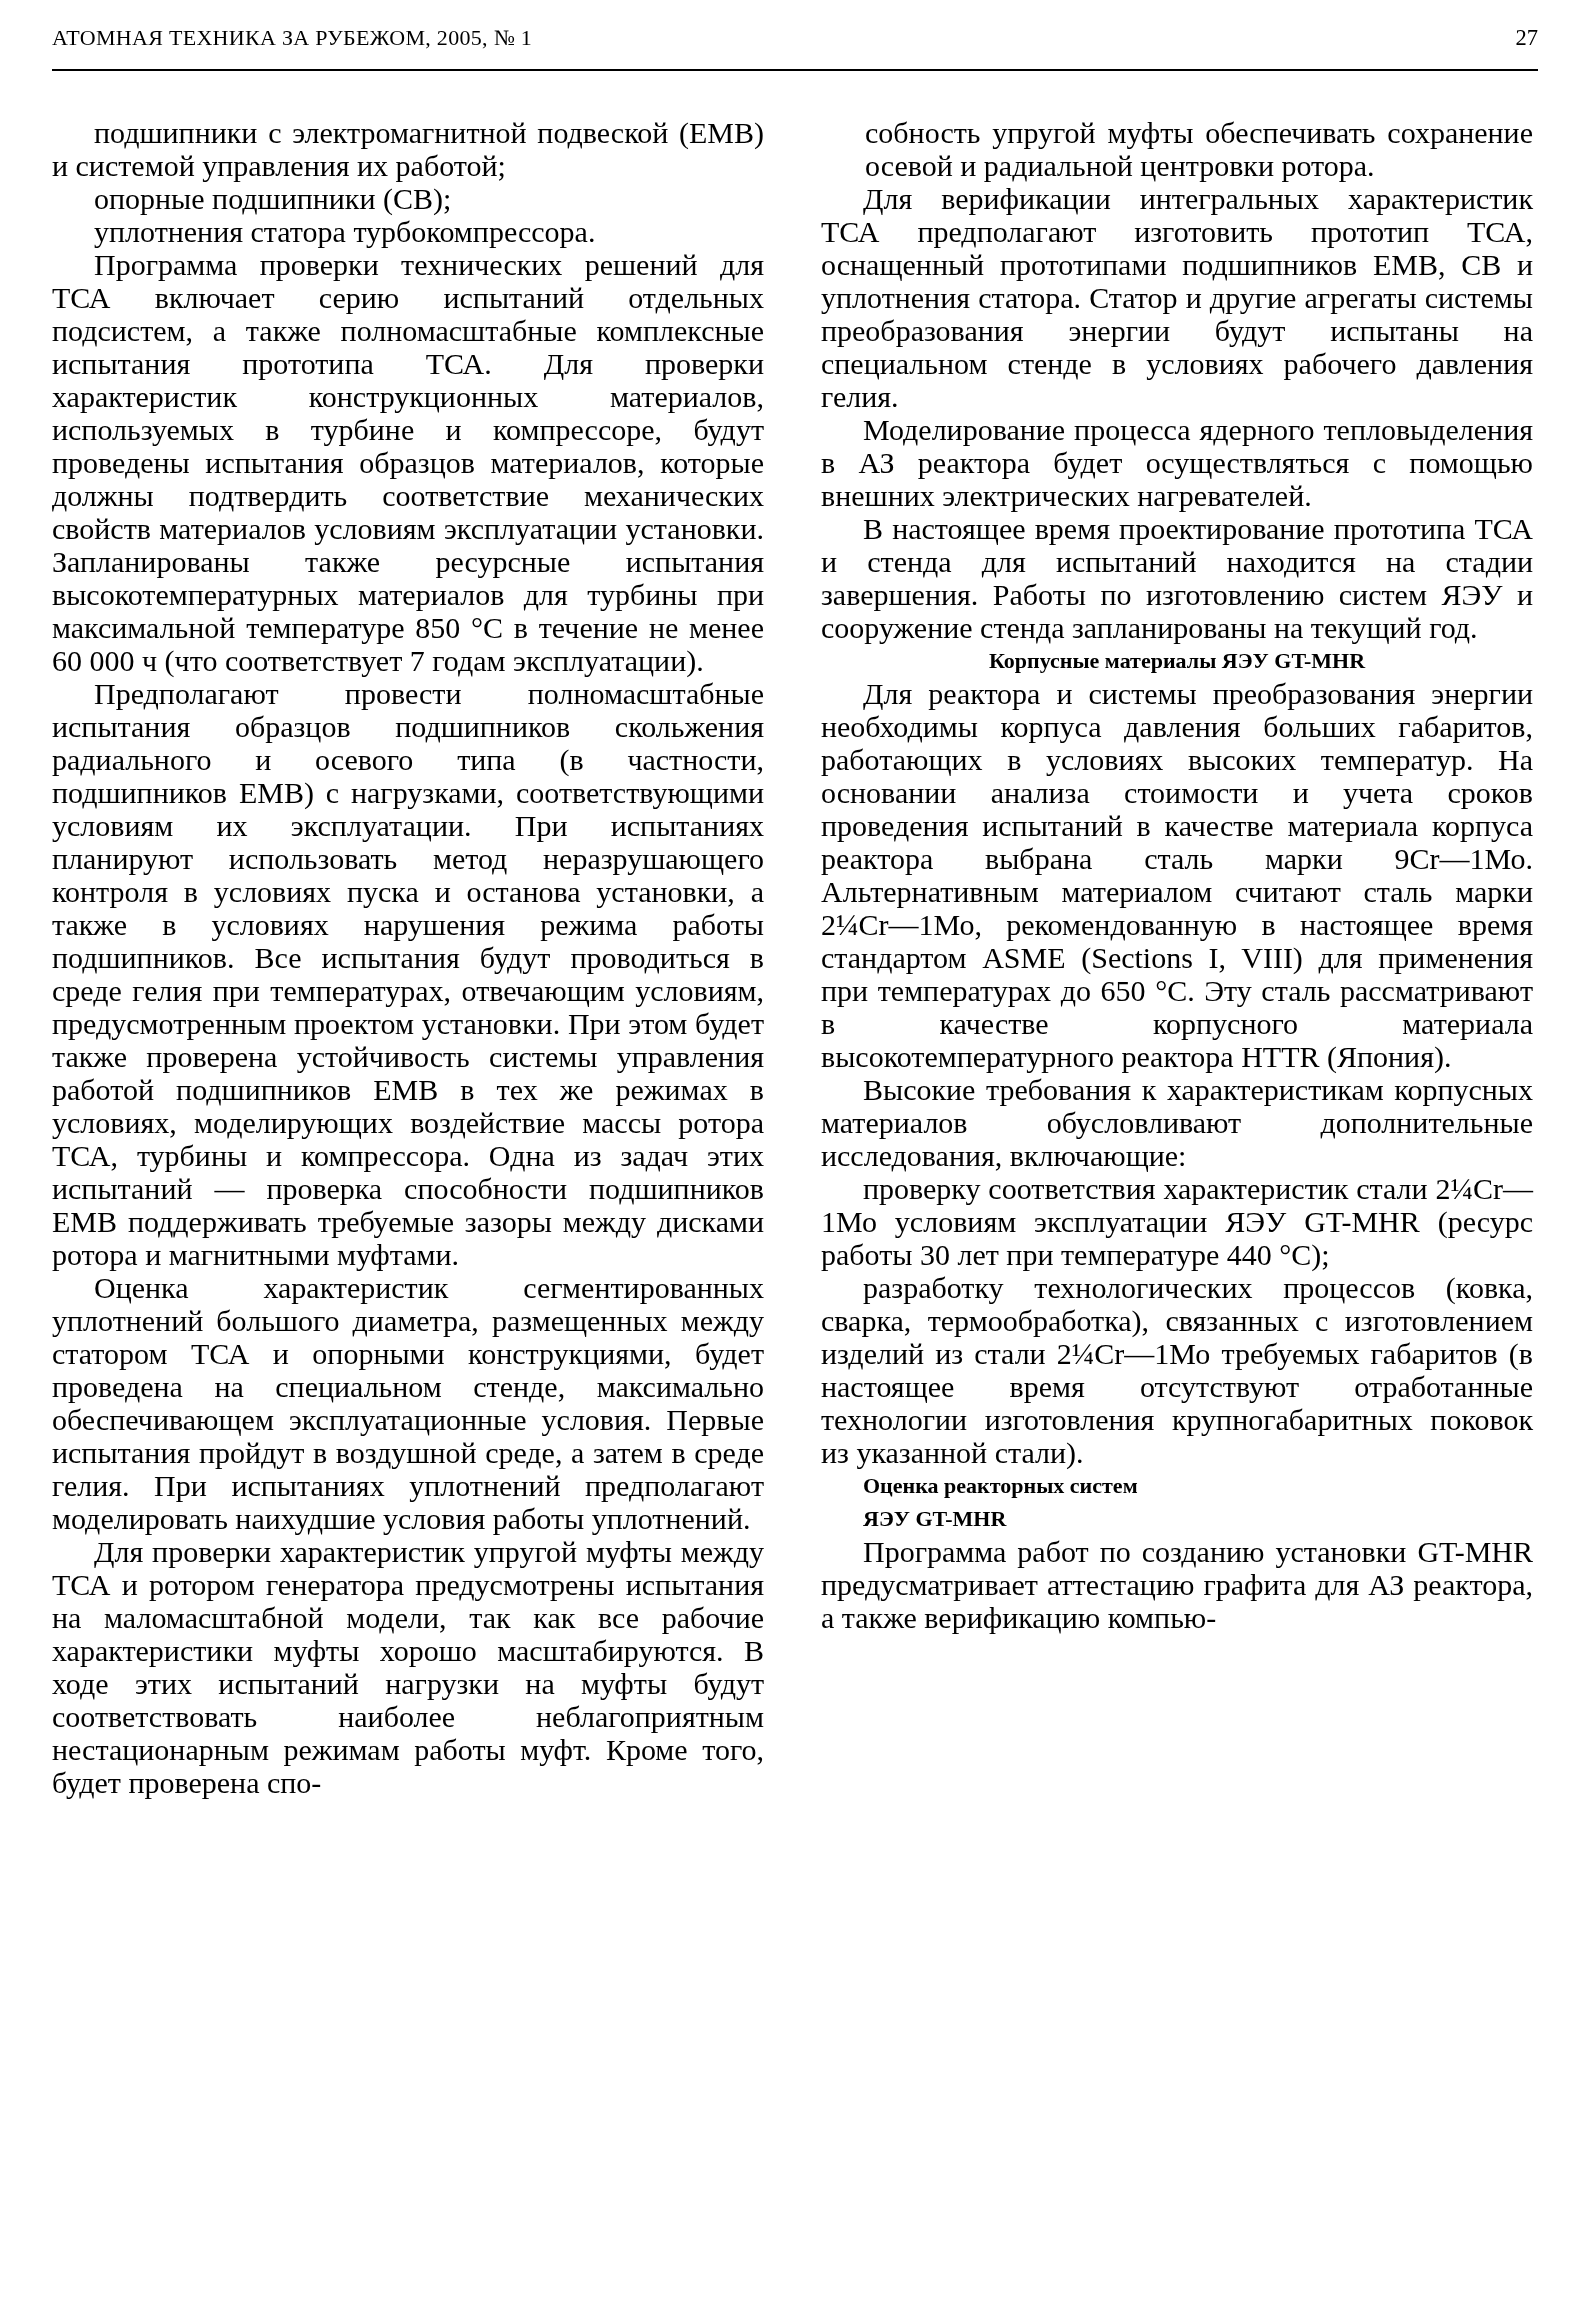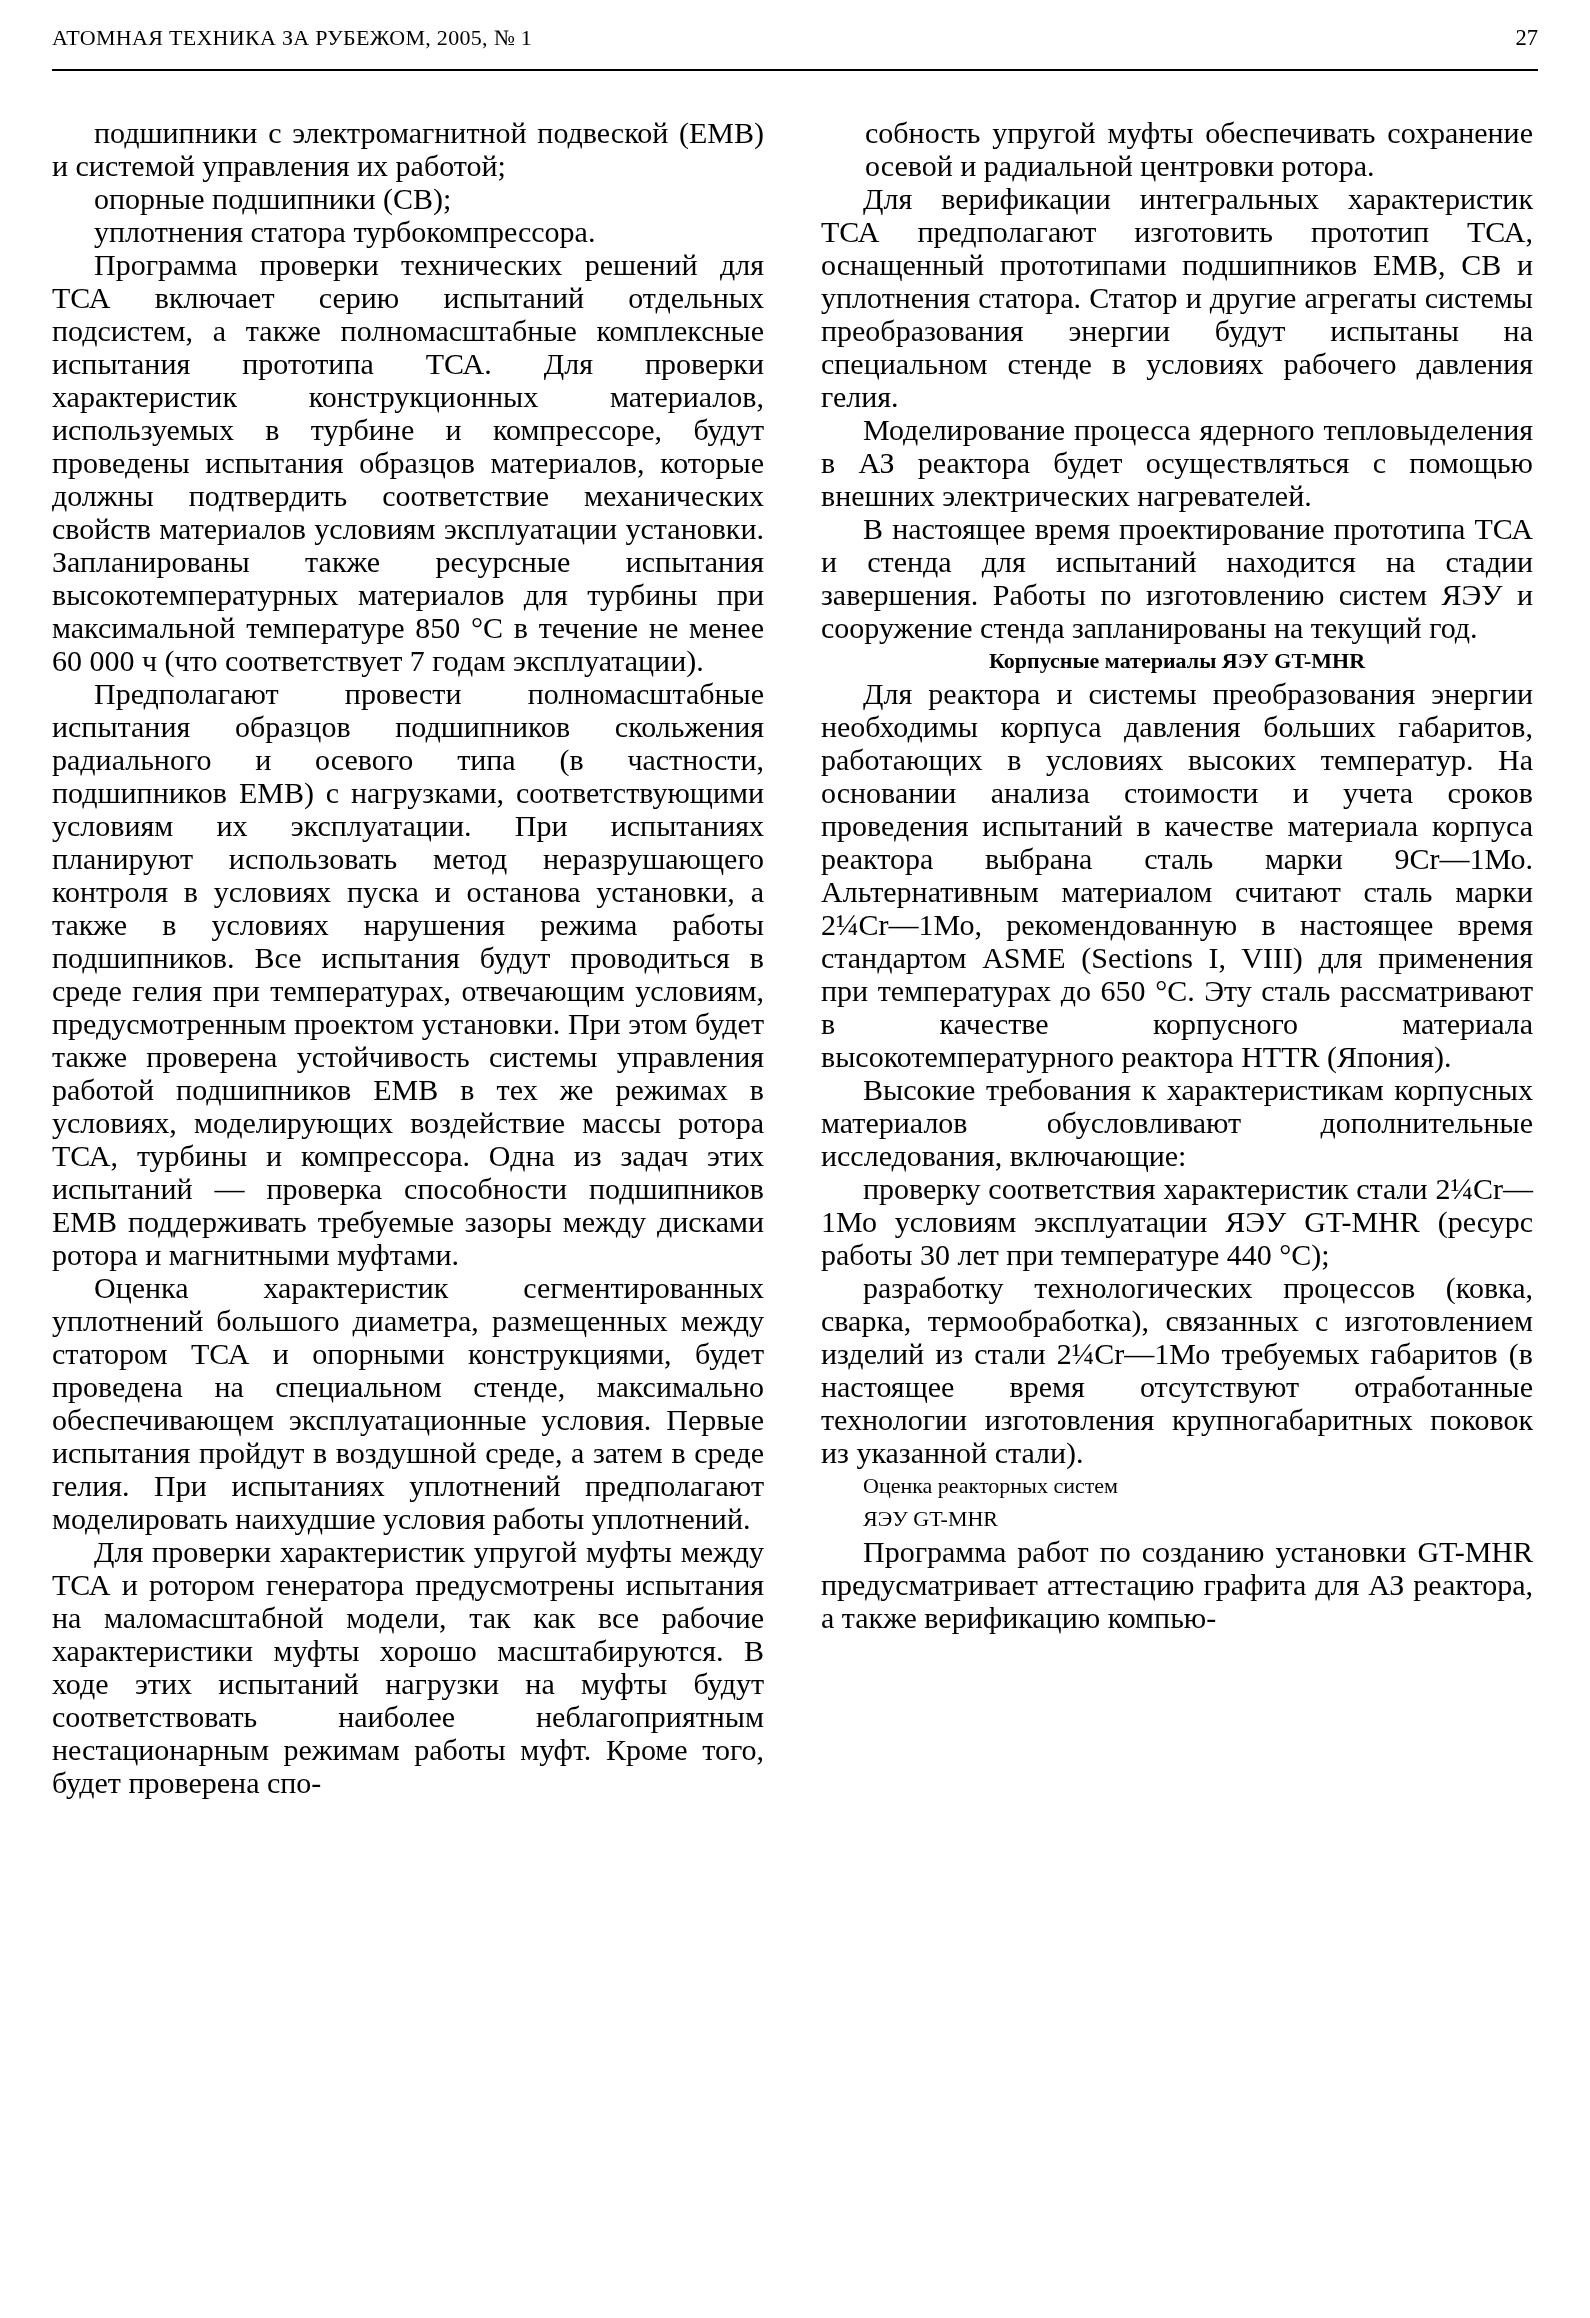--- a/index.html
+++ b/index.html
@@ -84,21 +84,21 @@
     font-size: 22px;
     line-height: 33px;
     font-weight: bold;
     text-align: center;
     text-indent: 0;
   }
   h2.section-left {
     margin: 0;
     font-size: 22px;
     line-height: 33px;
-    font-weight: normal;
+    font-weight: bold;
     text-align: left;
     text-indent: 42px;
   }
   .gap-before { margin-top: 29px; }
   .gap-after { margin-bottom: 26.5px; }
 </style>
 </head>
 <body>
 
 <div class="page">

